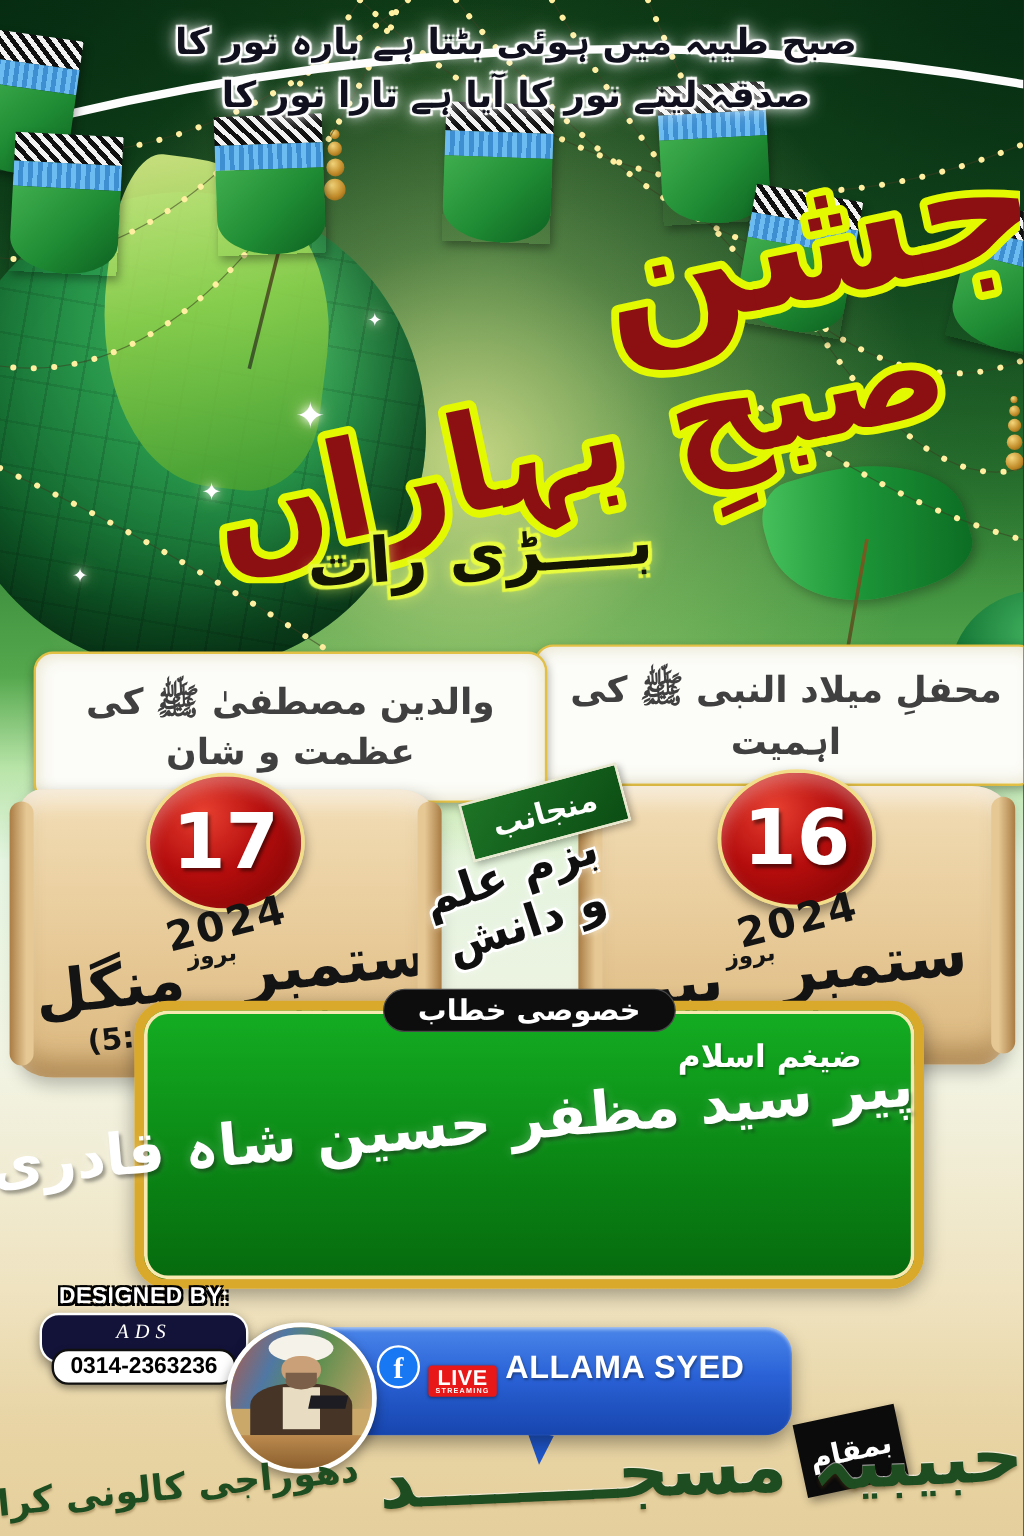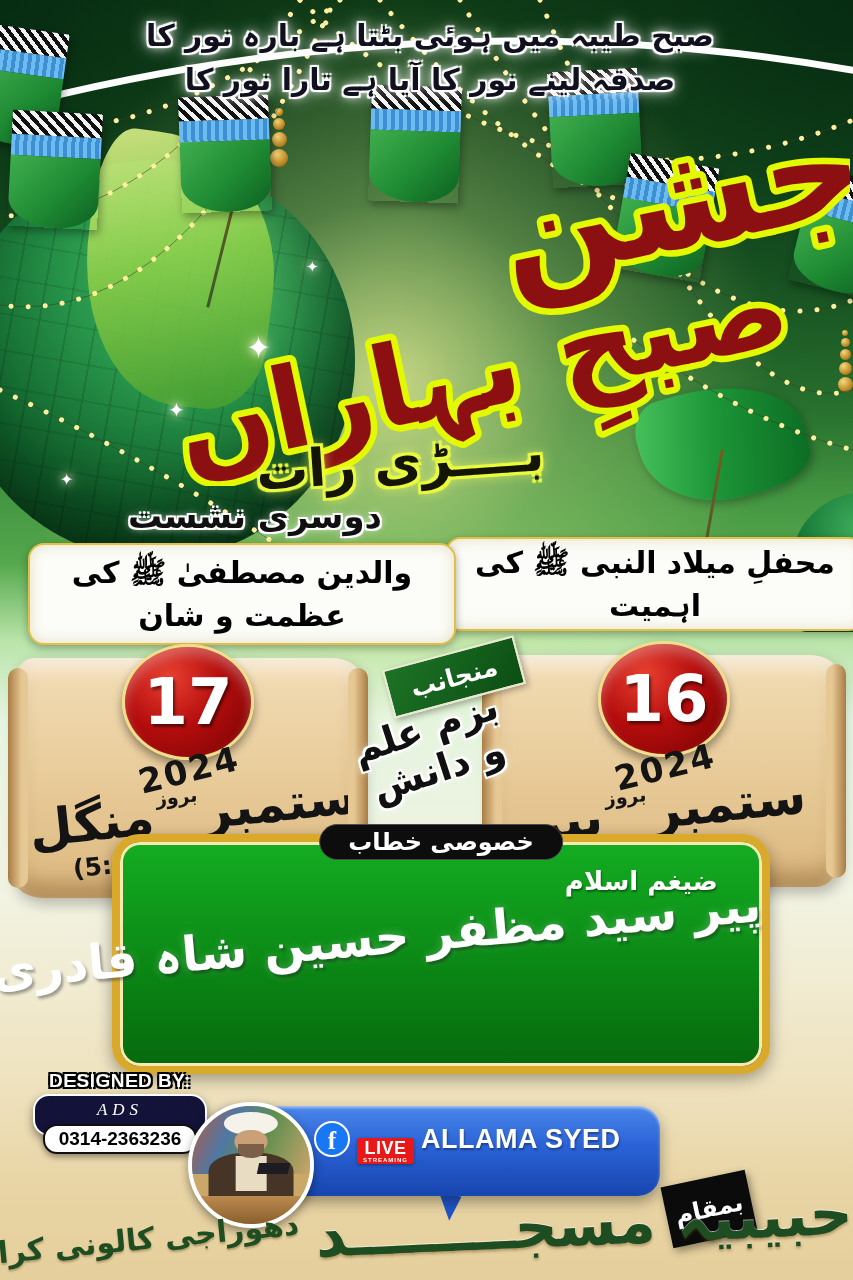--- a/index.html
+++ b/index.html
@@ -59,21 +59,21 @@
     font-size:52px;font-weight:bold;color:#151505;
     text-shadow:-3px -3px 1px #e9fb3e,3px -3px 1px #e9fb3e,-3px 3px 1px #e9fb3e,3px 3px 1px #e9fb3e,0 0 14px #f4ff6a;}
   
   .session-heading{direction:rtl;text-align:center;font-size:34px;font-weight:bold;color:#101010;
     text-shadow:-2px -2px 0 #fff,2px -2px 0 #fff,-2px 2px 0 #fff,2px 2px 0 #fff,0 0 9px #fff;}
   .h-right{left:560px;top:490px;width:265px;}
   .h-left{left:110px;top:496px;width:290px;}
   .session-box{display:flex;align-items:center;justify-content:center;direction:rtl;text-align:center;
     background:#fcfcf8;border:2px solid #e2bf45;border-radius:16px;
     box-shadow:0 3px 8px rgba(0,0,0,.3), inset 0 0 14px rgba(170,150,70,.28);
-    font-size:30px;font-weight:bold;color:#000000;padding:4px 10px;}
+    font-size:30px;font-weight:bold;color:#404040;padding:16px 10px;}
   .b-right{left:445px;top:537px;width:396px;height:82px;}
   .b-left{left:28px;top:543px;width:404px;height:90px;}
   
   .scroll{background:linear-gradient(180deg,#f2ddb6 0%,#e9cd9c 45%,#dcb87f 100%);
     border-radius:20px 30px 24px 30px/26px 22px 30px 20px;
     box-shadow:inset 0 10px 18px rgba(255,255,255,.6), inset 0 -14px 22px rgba(120,80,30,.45), 3px 6px 14px rgba(0,0,0,.25);}
   .scroll:before,.scroll:after{content:"";position:absolute;top:4%;height:92%;width:20px;border-radius:10px;}
   .scroll:before{left:-6px;background:linear-gradient(90deg,#a97c44,#e6c globalization 0);background:linear-gradient(90deg,#a97c44,#e6c894 70%);}
   .scroll:after{right:-6px;background:linear-gradient(270deg,#a97c44,#e6c894 70%);}
   .scroll-right{left:488px;top:655px;width:352px;height:232px;}
@@ -268,21 +268,20 @@
 
   <svg class="abs title-svg" width="720" height="400" viewBox="0 0 720 400">
     <text class="cal" x="560" y="160" font-size="140" text-anchor="middle" transform="rotate(-12 560 160)">جشن</text>
     <text class="cal" x="360" y="320" font-size="112" text-anchor="middle" transform="rotate(-12 360 320)">صبحِ بہاراں</text>
   </svg>
   <div class="abs big-night">بــــڑی رات</div>
 
   <div class="abs session-box b-right">
     <span>محفلِ میلاد النبی ﷺ کی اہمیت</span>
   </div>
-  <div class="abs session-heading h-left">دوسری نشست</div>
   <div class="abs session-box b-left">
     <span>والدین مصطفیٰ ﷺ کی عظمت و شان</span>
   </div>
 
   <div class="abs scroll scroll-right">
     <div class="day-circle">
       <span>16</span>
     </div>
     <div class="scroll-content">
       <span class="year">2024</span>

